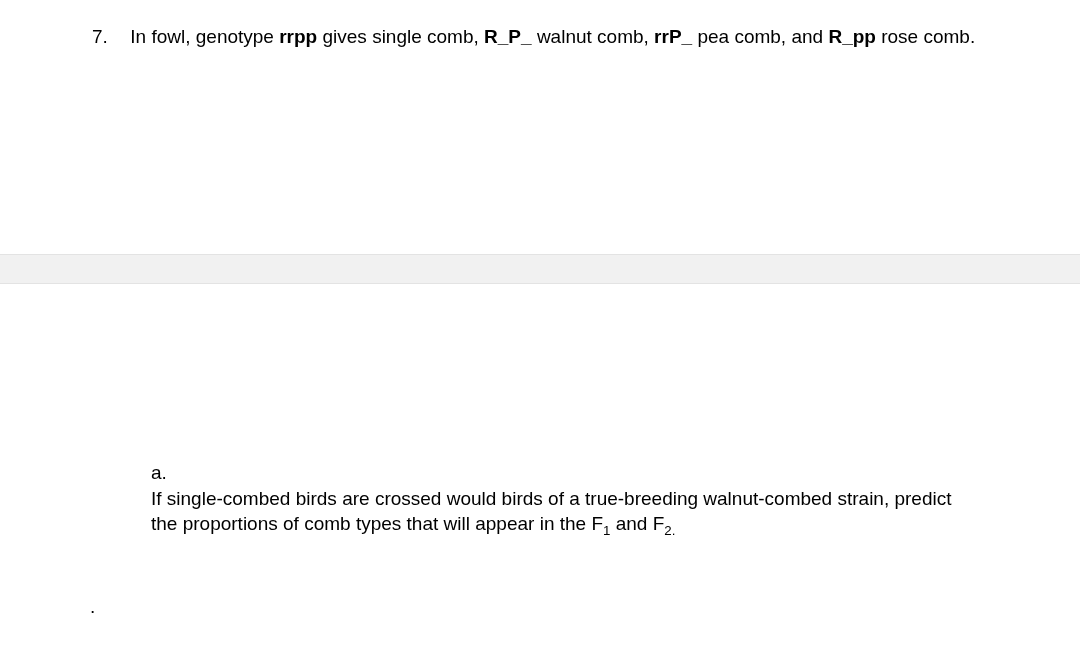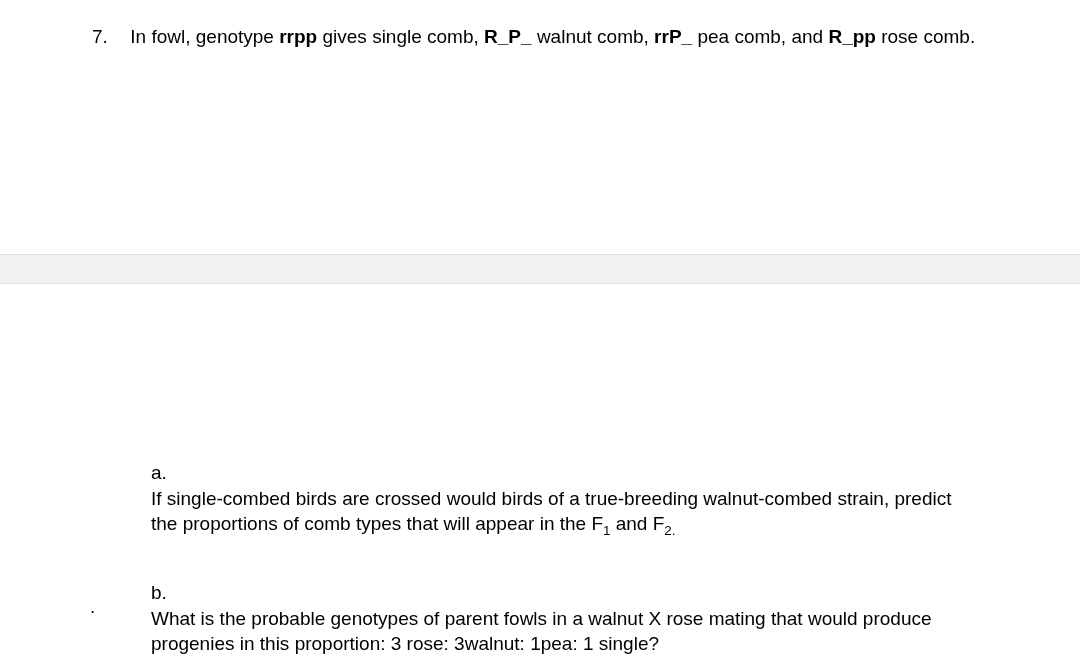--- a/index.html
+++ b/index.html
@@ -94,18 +94,14 @@
 
   <div class="dot">.</div>
 
   <div class="sub-a">
     <span class="sub-letter">a.</span>
     <span class="sub-body">
       <span>If single-combed birds are crossed would birds of a true-breeding walnut-combed strain, predict the proportions of comb types that will appear  in the F</span><span class="sub-script">1</span><span> and F</span><span class="sub-script">2.</span><span></span>
     </span>
   </div>
 
-  <div class="sub-b">
-    <span class="sub-letter">b.</span>
-    <span class="sub-body">What is the probable genotypes of parent fowls in a walnut X rose mating that would produce progenies in this proportion:  3 rose: 3walnut: 1pea: 1 single?</span>
-  </div>
 
 </div>
 
 </body></html>

